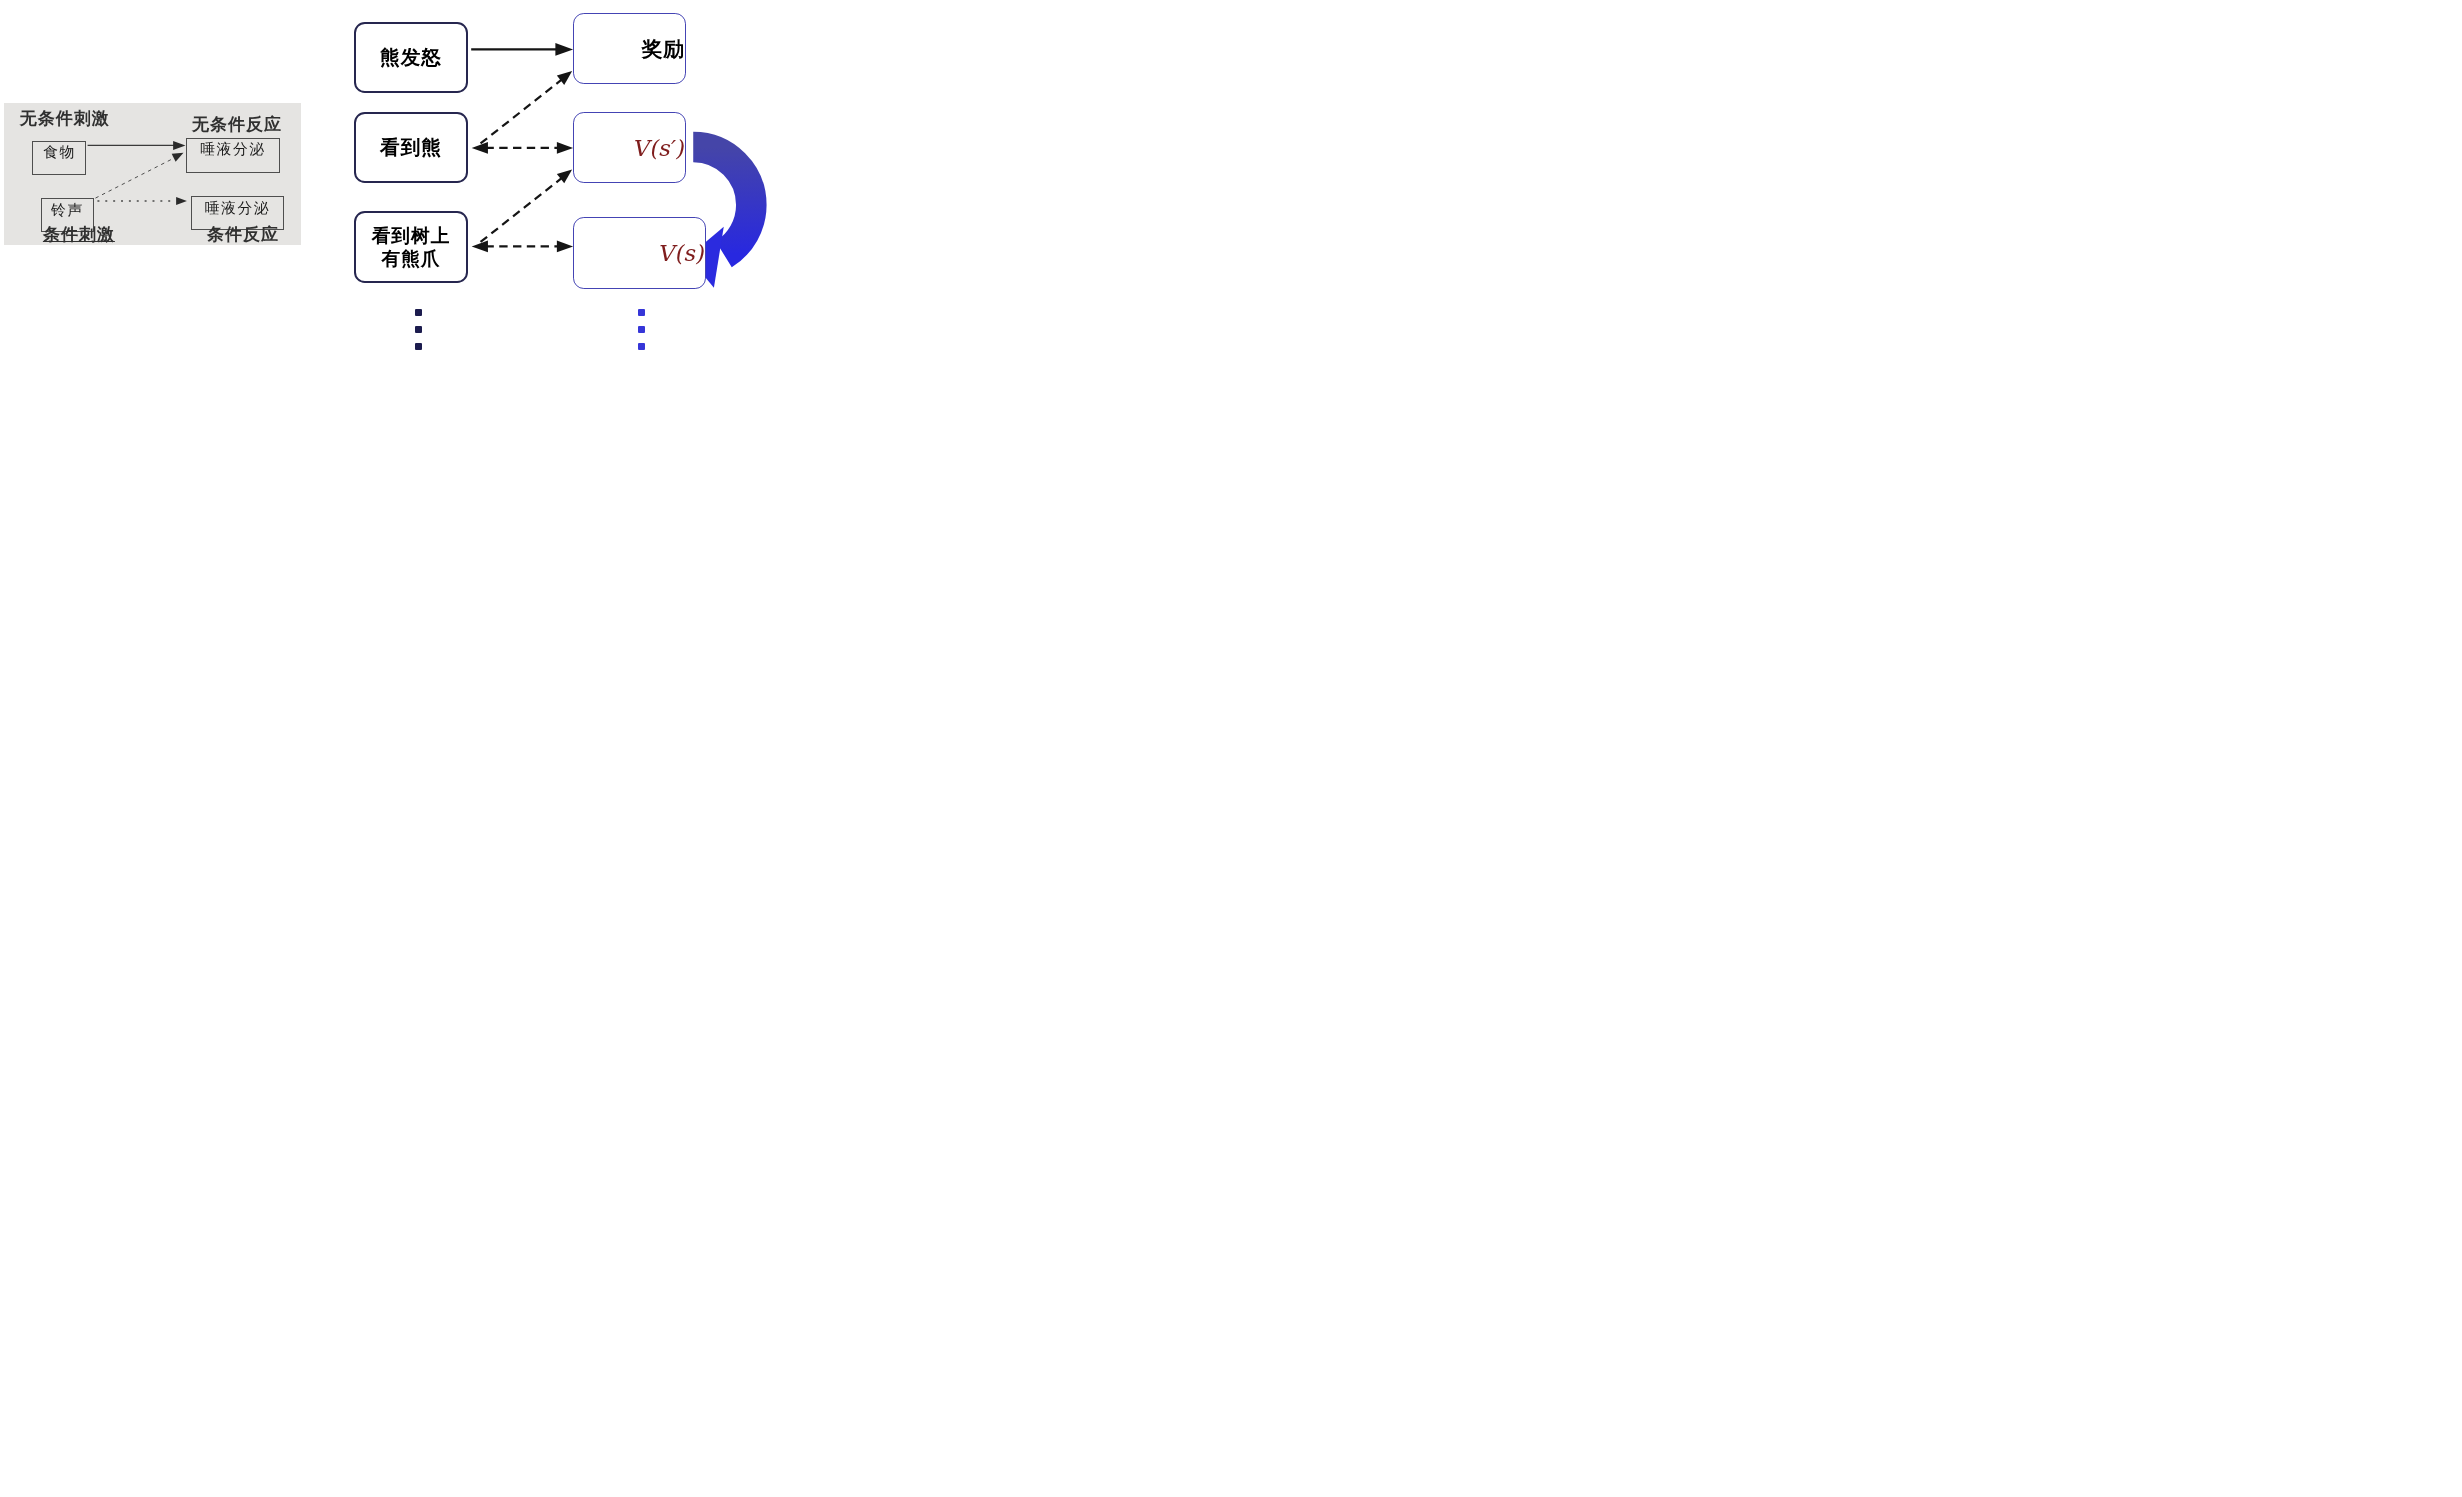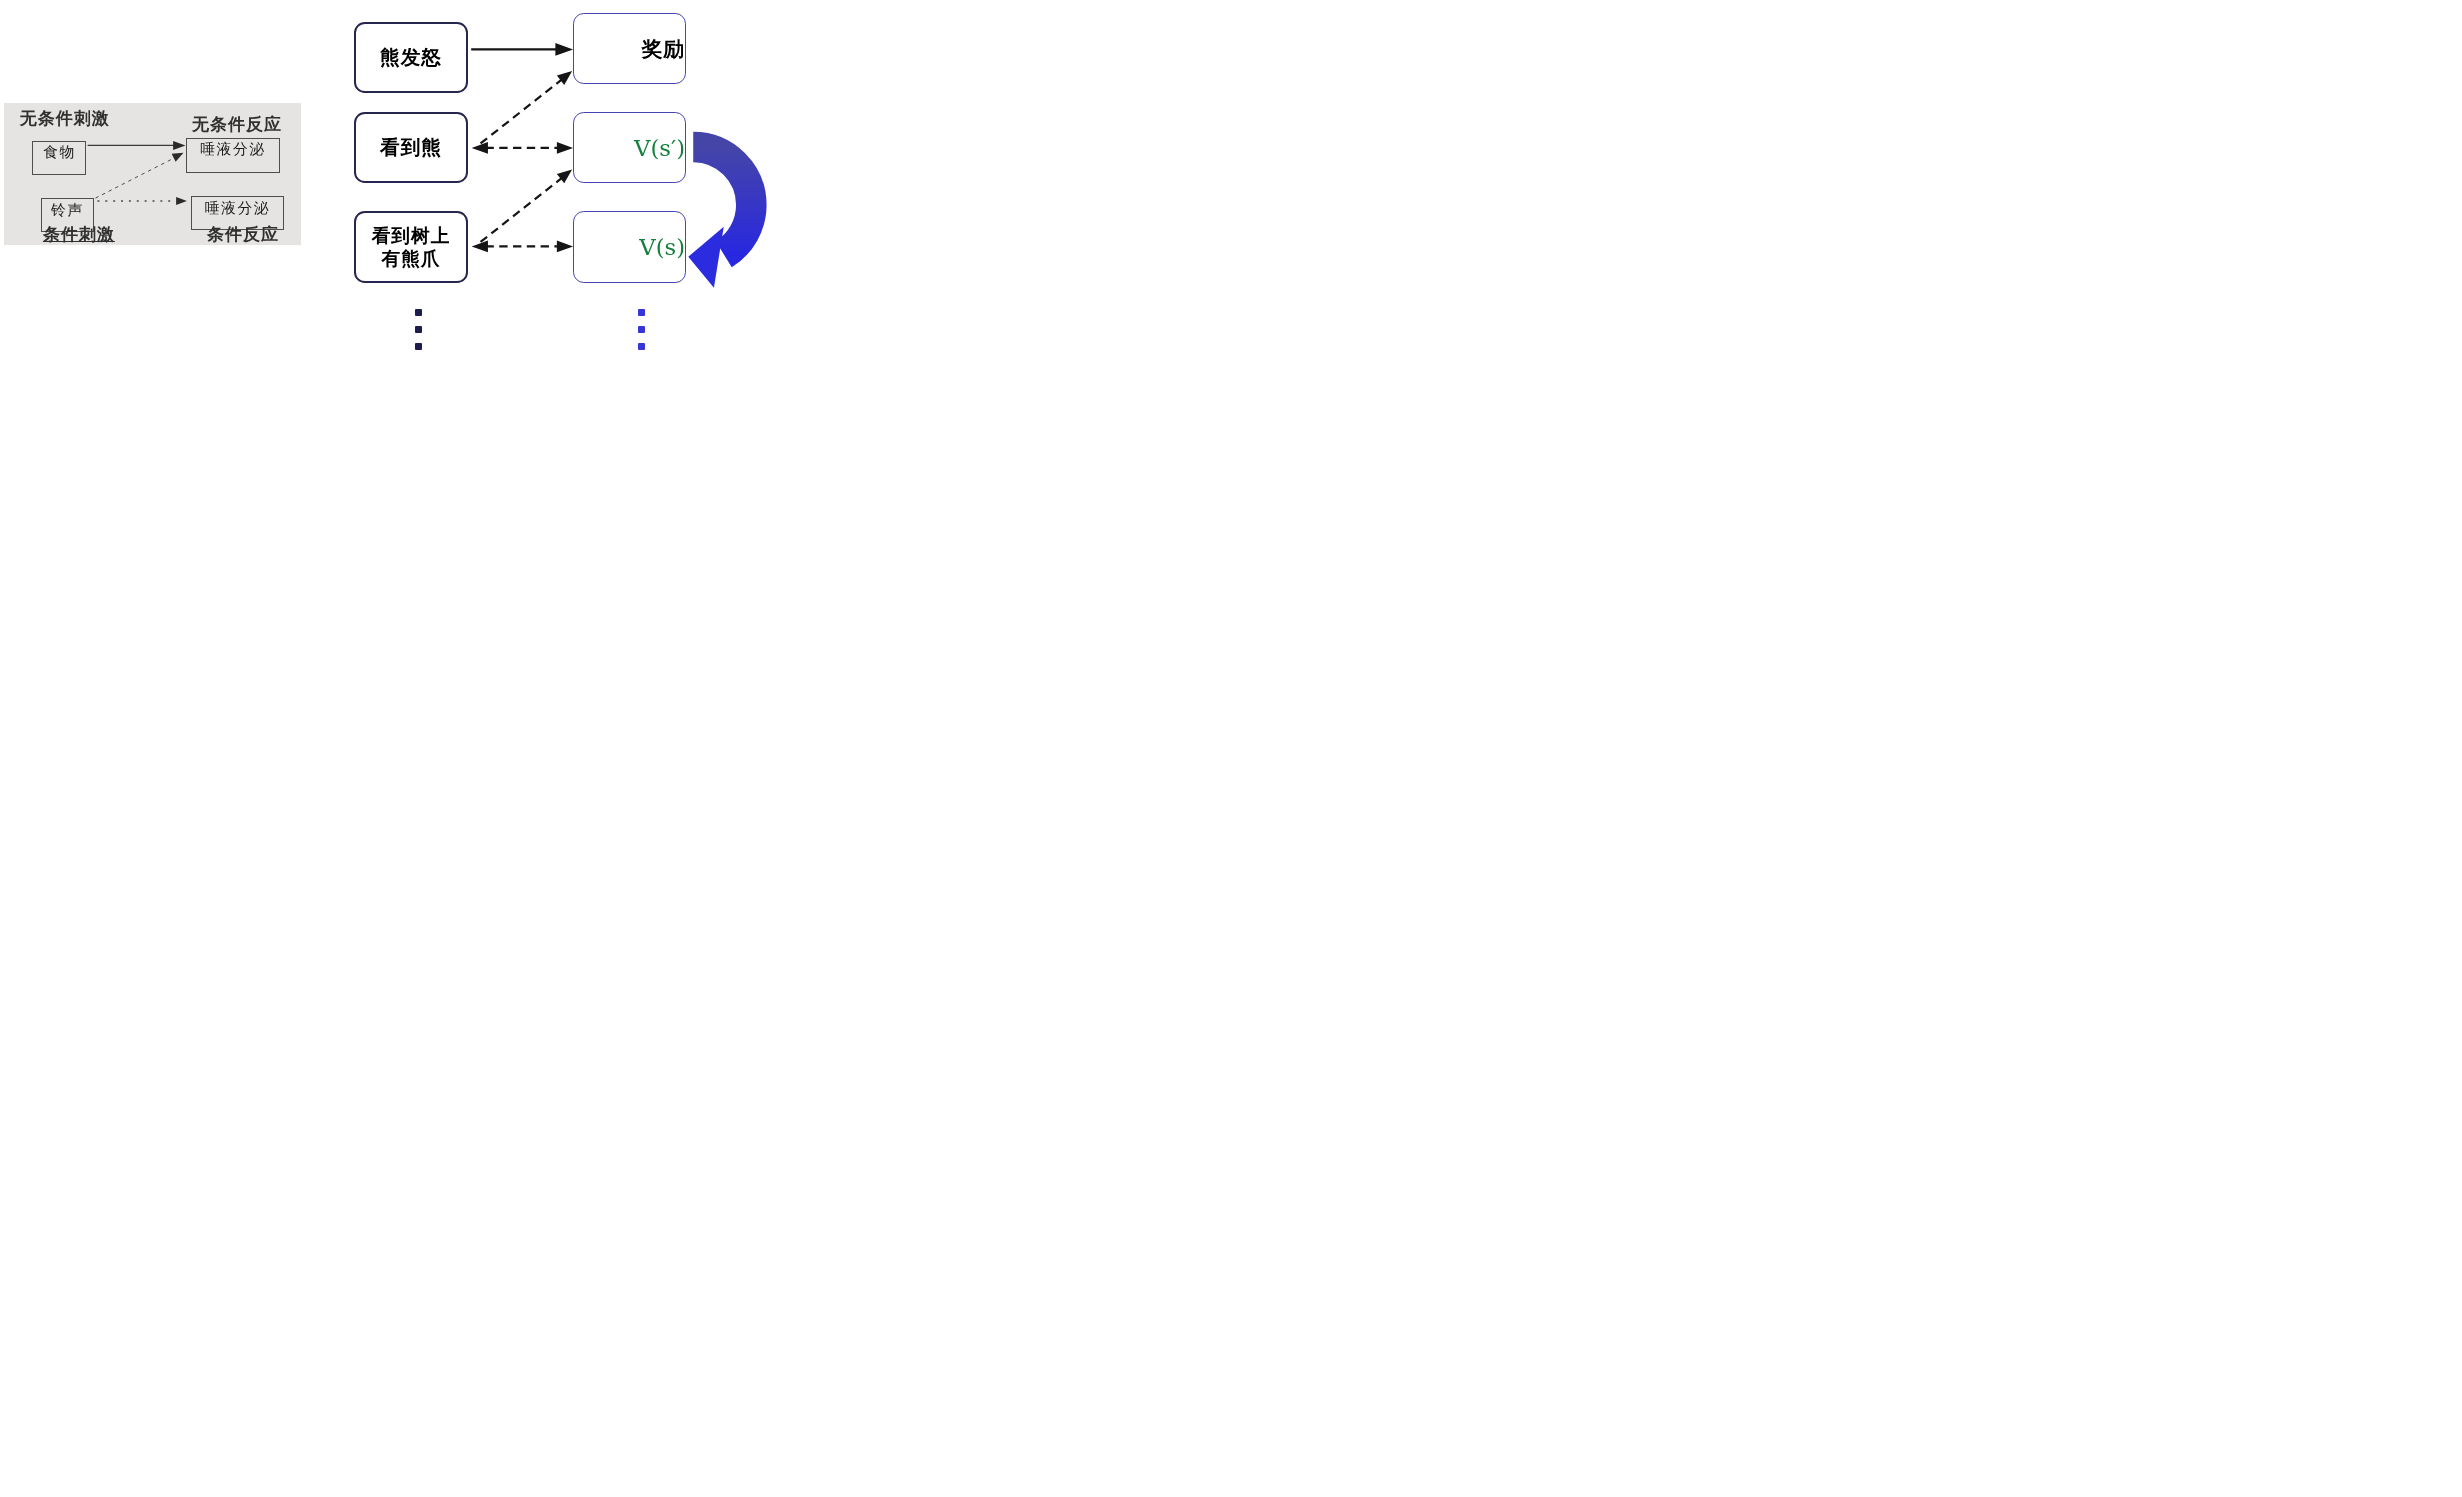--- a/index.html
+++ b/index.html
@@ -14,21 +14,21 @@
   .parrows{position:absolute;left:0;top:0;width:297px;height:142px;pointer-events:none;}
 
   
   .connectors{position:absolute;left:0;top:0;width:772px;height:350px;pointer-events:none;}
   .node{position:absolute;background:#ffffff;border-radius:10.8px;box-sizing:border-box;
         display:flex;align-items:center;justify-content:center;}
   .node.stim{border:2px solid #26264f;}
   .node.val{border:1.5px solid #4444b4;justify-content:flex-end;}
   .stimtext{font-size:19.7px;font-weight:700;color:#000;letter-spacing:1px;}
   .rewardtext{font-family:"Liberation Serif",serif;font-size:20.7px;font-weight:700;color:#000;letter-spacing:1px;}
-  .vmath{font-family:"DejaVu Serif",serif;font-size:22.7px;color:#15803d;}
+  .vmath{font-family:"DejaVu Serif",serif;font-style:italic;font-size:22.7px;color:#7f1d1d;}
   .clawtext{font-size:18.7px;font-weight:700;color:#000;letter-spacing:1px;line-height:1.25;text-align:center;}
   .dot{position:absolute;width:7.4px;height:7.4px;border-radius:1px;}
   .dot.navy{background:#1c1c4e;}
   .dot.blue{background:#3636d8;}
 </style>
 </head>
 <body>
 
 <div class="canvas">
 
@@ -126,21 +126,21 @@
     <span class="vmath">V(s′)</span>
   </div>
 
   <div class="node stim" style="left:354px;top:211px;width:114px;height:72px;">
     <div class="clawtext">
       <div>看到树上</div>
       <div>有熊爪</div>
     </div>
   </div>
 
-  <div class="node val" style="left:573px;top:211px;width:113px;height:72px;">
+  <div class="node val" style="left:573px;top:217px;width:133px;height:72px;">
     <span class="vmath">V(s)</span>
   </div>
 
   <div>
     <div class="dot navy" style="left:415px;top:309px;"></div>
     <div class="dot navy" style="left:415px;top:326px;"></div>
     <div class="dot navy" style="left:415px;top:343px;"></div>
   </div>
   <div>
     <div class="dot blue" style="left:638px;top:309px;"></div>

